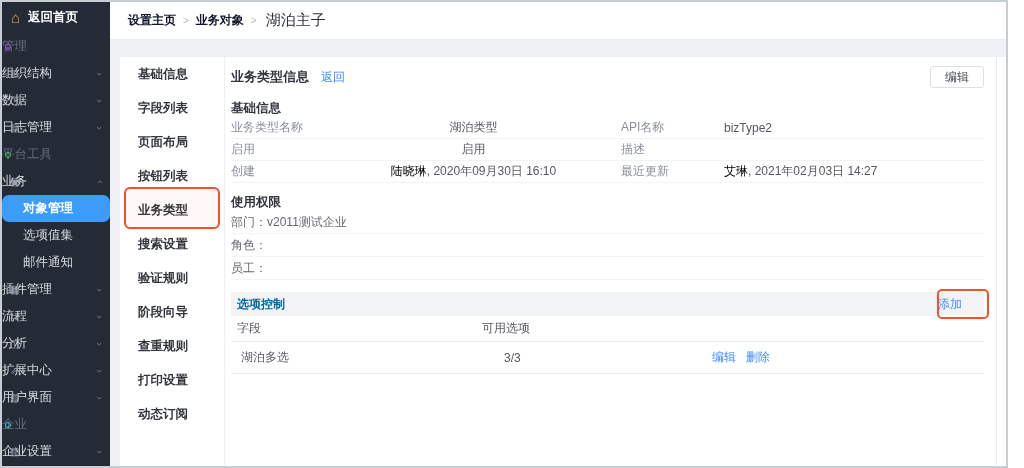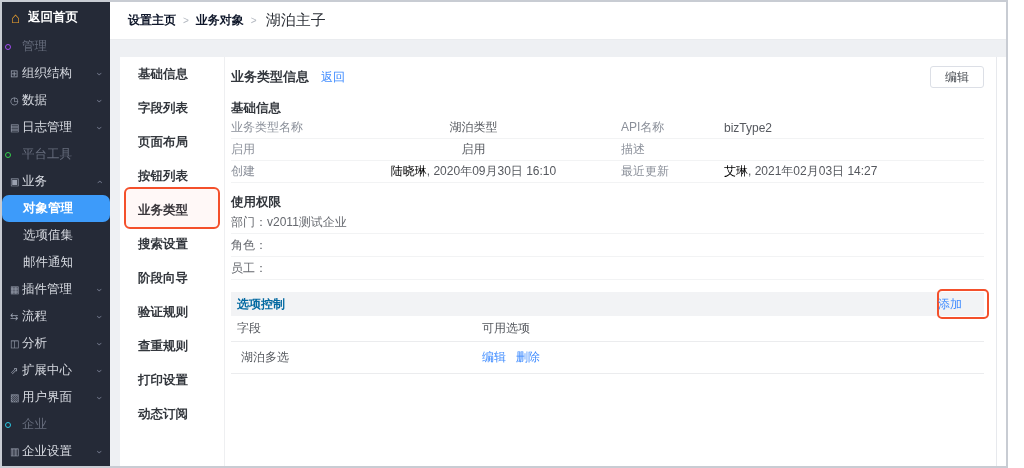--- a/index.html
+++ b/index.html
@@ -4,21 +4,21 @@
 <style>
   * { margin:0; padding:0; box-sizing:border-box; }
   html,body { width:1024px; height:468px; font-family:"Liberation Sans", sans-serif; }
   .frame { position:relative; width:1008px; height:468px; background:#EEF0F3; border:2px solid #C8CCD3; overflow:hidden; }
 
   
   .sidebar { position:absolute; left:0; top:0; bottom:0; width:108px; background:#252A37; color:#D7DAE1; }
   .home-row { display:flex; align-items:center; height:30px; padding-left:9px; color:#FFFFFF; font-weight:bold; font-size:12.5px; }
   .home-row .icon { color:#F5A62F; font-size:15px; margin-right:8px; line-height:1; }
   .snav { margin-top:1px; }
-  .sitem { position:relative; height:27px; display:flex; align-items:center; padding-left:20px; font-size:12.5px; color:#D7DAE1; cursor:pointer; white-space:nowrap; }
+  .sitem { position:relative; height:27px; display:flex; align-items:center; font-size:12.5px; color:#D7DAE1; cursor:pointer; white-space:nowrap; }
   .sitem .licon { position:absolute; left:8px; top:50%; transform:translateY(-50%); font-size:10px; color:#9BA1B0; line-height:1; }
   .sitem.dim { color:#666C7C; }
   .sitem.sub { padding-left:21px;border-radius:7px; }
   .sitem.selected { background:#3D9BFA; color:#FFFFFF; font-weight:bold; }
   .chev { position:absolute; right:9px; top:50%; font-size:10px; color:#6F7588; transform:translateY(-50%) rotate(90deg); }
   .chev.up { transform:translateY(-50%) rotate(-90deg); }
   .ring { position:absolute; left:3px; top:50%; transform:translateY(-50%); width:6px; height:6px; border-radius:50%; border:1.5px solid #A14BF0; }
   .ring.green { border-color:#35CE4B; }
   .ring.cyan { border-color:#2BC8E4; }
 
@@ -193,25 +193,25 @@
         <div class="mitem" data-name="submenu-item-button-list">
             <span>按钮列表</span>
           </div>
         <div class="mitem" data-name="submenu-item-business-type">
           <span>业务类型</span>
           <span class="anno" data-name="annotation-highlight-box"></span>
         </div>
         <div class="mitem" data-name="submenu-item-search-settings">
             <span>搜索设置</span>
           </div>
+        <div class="mitem" data-name="submenu-item-validation-rules">
+            <span>验证规则</span>
+          </div>
         <div class="mitem" data-name="submenu-item-stage-wizard">
             <span>阶段向导</span>
-          </div>
-        <div class="mitem" data-name="submenu-item-validation-rules">
-            <span>验证规则</span>
           </div>
         <div class="mitem" data-name="submenu-item-dedup-rules">
             <span>查重规则</span>
           </div>
         <div class="mitem" data-name="submenu-item-print-settings">
             <span>打印设置</span>
           </div>
         <div class="mitem" data-name="submenu-item-dynamic-subscription">
             <span>动态订阅</span>
           </div>
@@ -267,20 +267,21 @@
             <span class="add-link" data-name="add-link">添加</span>
             <span class="anno" data-name="annotation-highlight-box"></span>
           </div>
           <div class="trow thead" data-name="table-header">
             <span class="tc1" data-name="column-header-field">字段</span>
             <span class="tc2" data-name="column-header-available-options">可用选项</span>
             <span class="tc3"></span>
           </div>
           <div class="trow tbody-row" data-name="table-row">
             <span class="tc1" data-name="field-name-cell">湖泊多选</span>
+            <span class="tc2" data-name="available-options-cell">3/3</span>
             <span class="tc3">
               <span class="tlink" data-name="row-edit-link">编辑</span>
               <span class="tlink" data-name="row-delete-link">删除</span>
             </span>
           </div>
         </div>
       </section>
     </div>
 
     <div class="scroll-track" data-name="vertical-scrollbar"></div>

